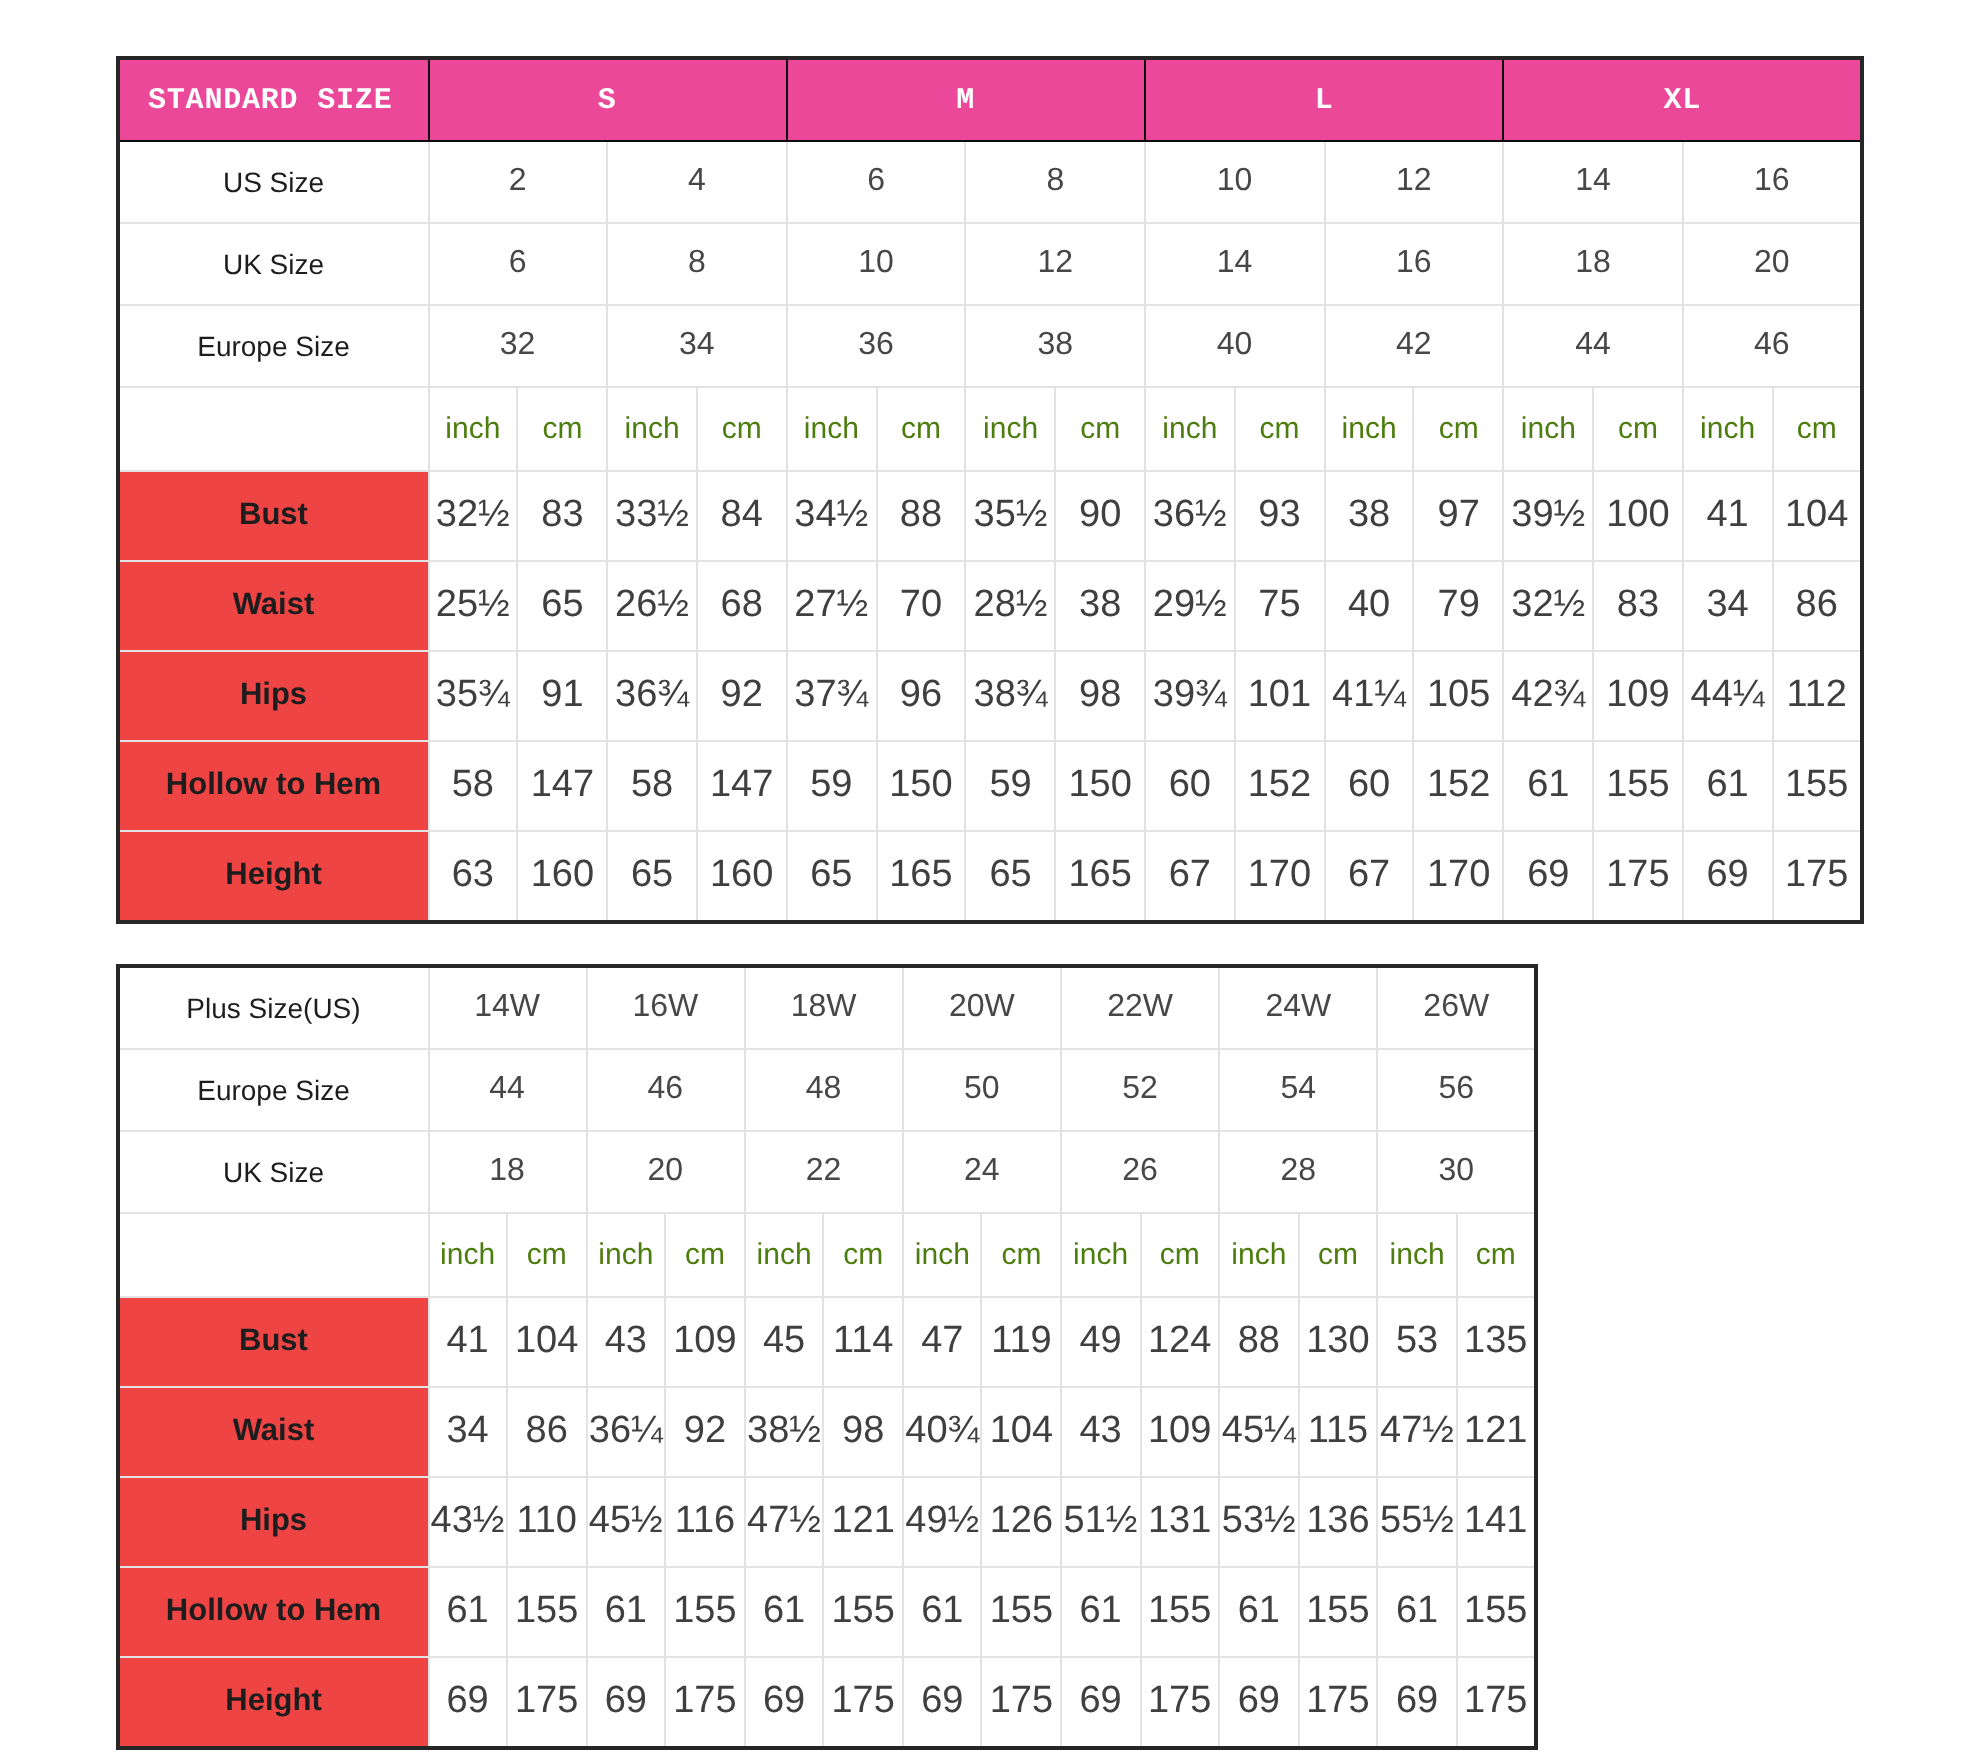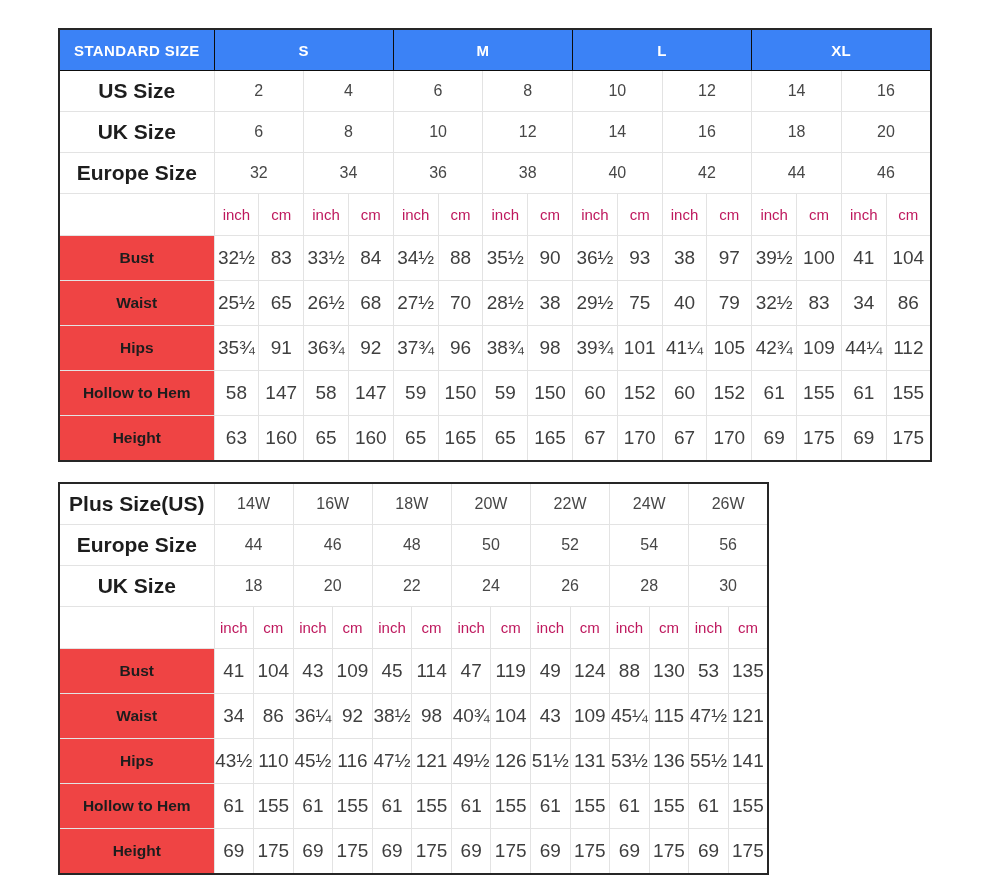--- a/index.html
+++ b/index.html
@@ -25,43 +25,44 @@
     text-align: center;
     vertical-align: middle;
     padding: 0;
     color: #3c3c3c;
     font-weight: normal;
     overflow: hidden;
     white-space: nowrap;
   }
   
   tr.banner-row th {
-    background: #3b82f6;
+    background: #ec4899;
     color: #ffffff;
     border-color: #0d0d0d;
     font-weight: bold;
     font-size: 15px;
     height: 40px;
     letter-spacing: 0.4px;
+    font-family: Liberation Mono, monospace;
   }
   tr.banner-row th.banner-title {
     text-align: left;
     padding-left: 14px;
   }
   
   tr.size-row th {
-    font-weight: bold;
+    font-weight: normal;
     color: #1d1d1d;
-    font-size: 21px;
+    font-size: 14px;
     height: 40px;
   }
   tr.size-row td { font-size: 16px; height: 40px; color: #474747; }
   
   tr.unit-row th { height: 41px; background: #ffffff; }
-  tr.unit-row td { font-size: 15px; height: 41px; color: #be185d; }
+  tr.unit-row td { font-size: 15px; height: 41px; color: #4d7c0f; }
   
   tr.measure-row th {
     background: #ef4444;
     font-weight: bold;
     color: #1d1d1d;
     font-size: 15.5px;
     height: 44px;
   }
   tr.measure-row td { font-size: 19px; height: 44px; color: #3f3f3f; }
 </style>

